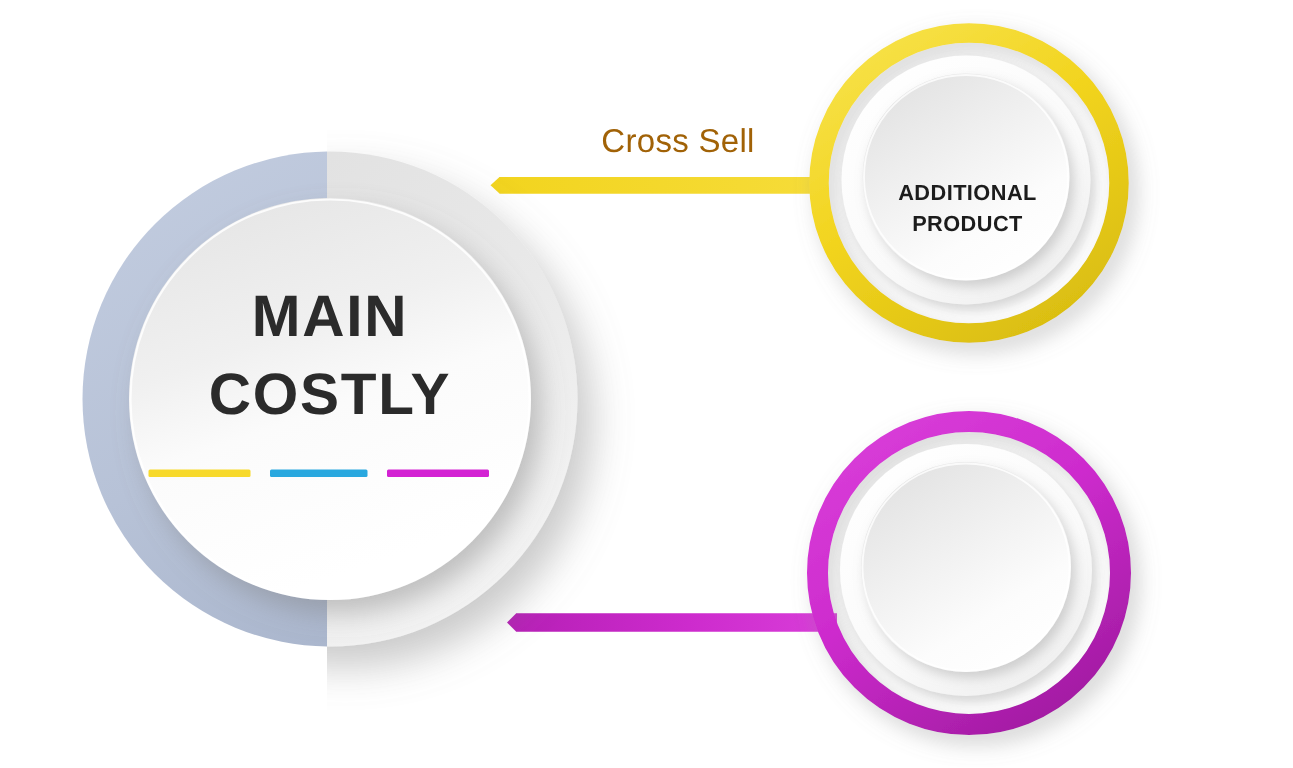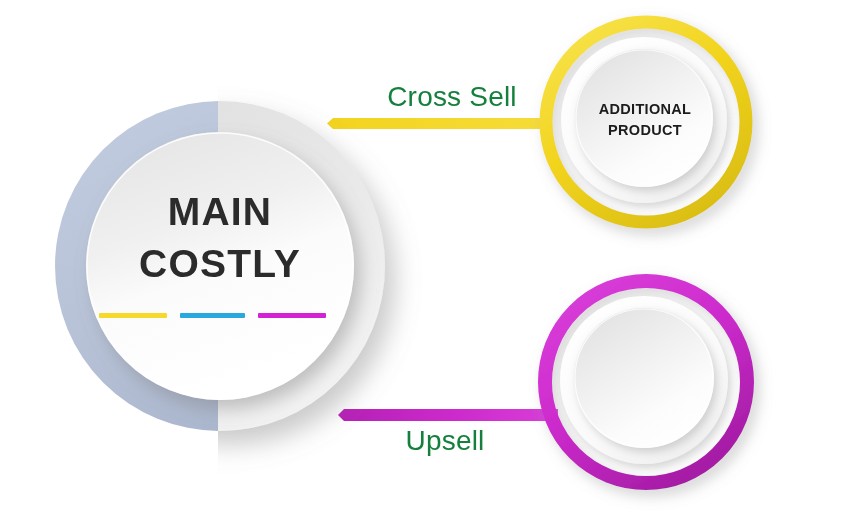--- a/index.html
+++ b/index.html
@@ -46,36 +46,37 @@
     letter-spacing: 1.2px;
     color: #2b2b2b;
   }
 
   .node-title {
     font-size: 14.5px;
     font-weight: bold;
     line-height: 21px;
     letter-spacing: 0.3px;
     color: #1c1c1c;
+    margin-top: 20px;
   }
   .node-title.additional {
     left: 560px;
     top: 99px;
     width: 170px;
   }
   .node-title.costly {
     left: 560px;
     top: 342px;
     width: 170px;
   }
 
   .connector-label {
-    font-size: 28px;
+    font-size: 22px;
     font-weight: normal;
-    color: #15803d;
+    color: #a16207;
     letter-spacing: 0.2px;
   }
   .connector-label.cross-sell {
     left: 352px;
     top: 81px;
     width: 200px;
   }
   .connector-label.upsell {
     left: 345px;
     top: 425px;
@@ -220,15 +221,14 @@
 
   <div class="label main-title">MAIN
 COSTLY</div>
 
   <div class="label node-title additional">ADDITIONAL
 PRODUCT</div>
 
 
   <div class="label connector-label cross-sell">Cross Sell</div>
 
-  <div class="label connector-label upsell">Upsell</div>
 
 </div>
 
 </body></html>

